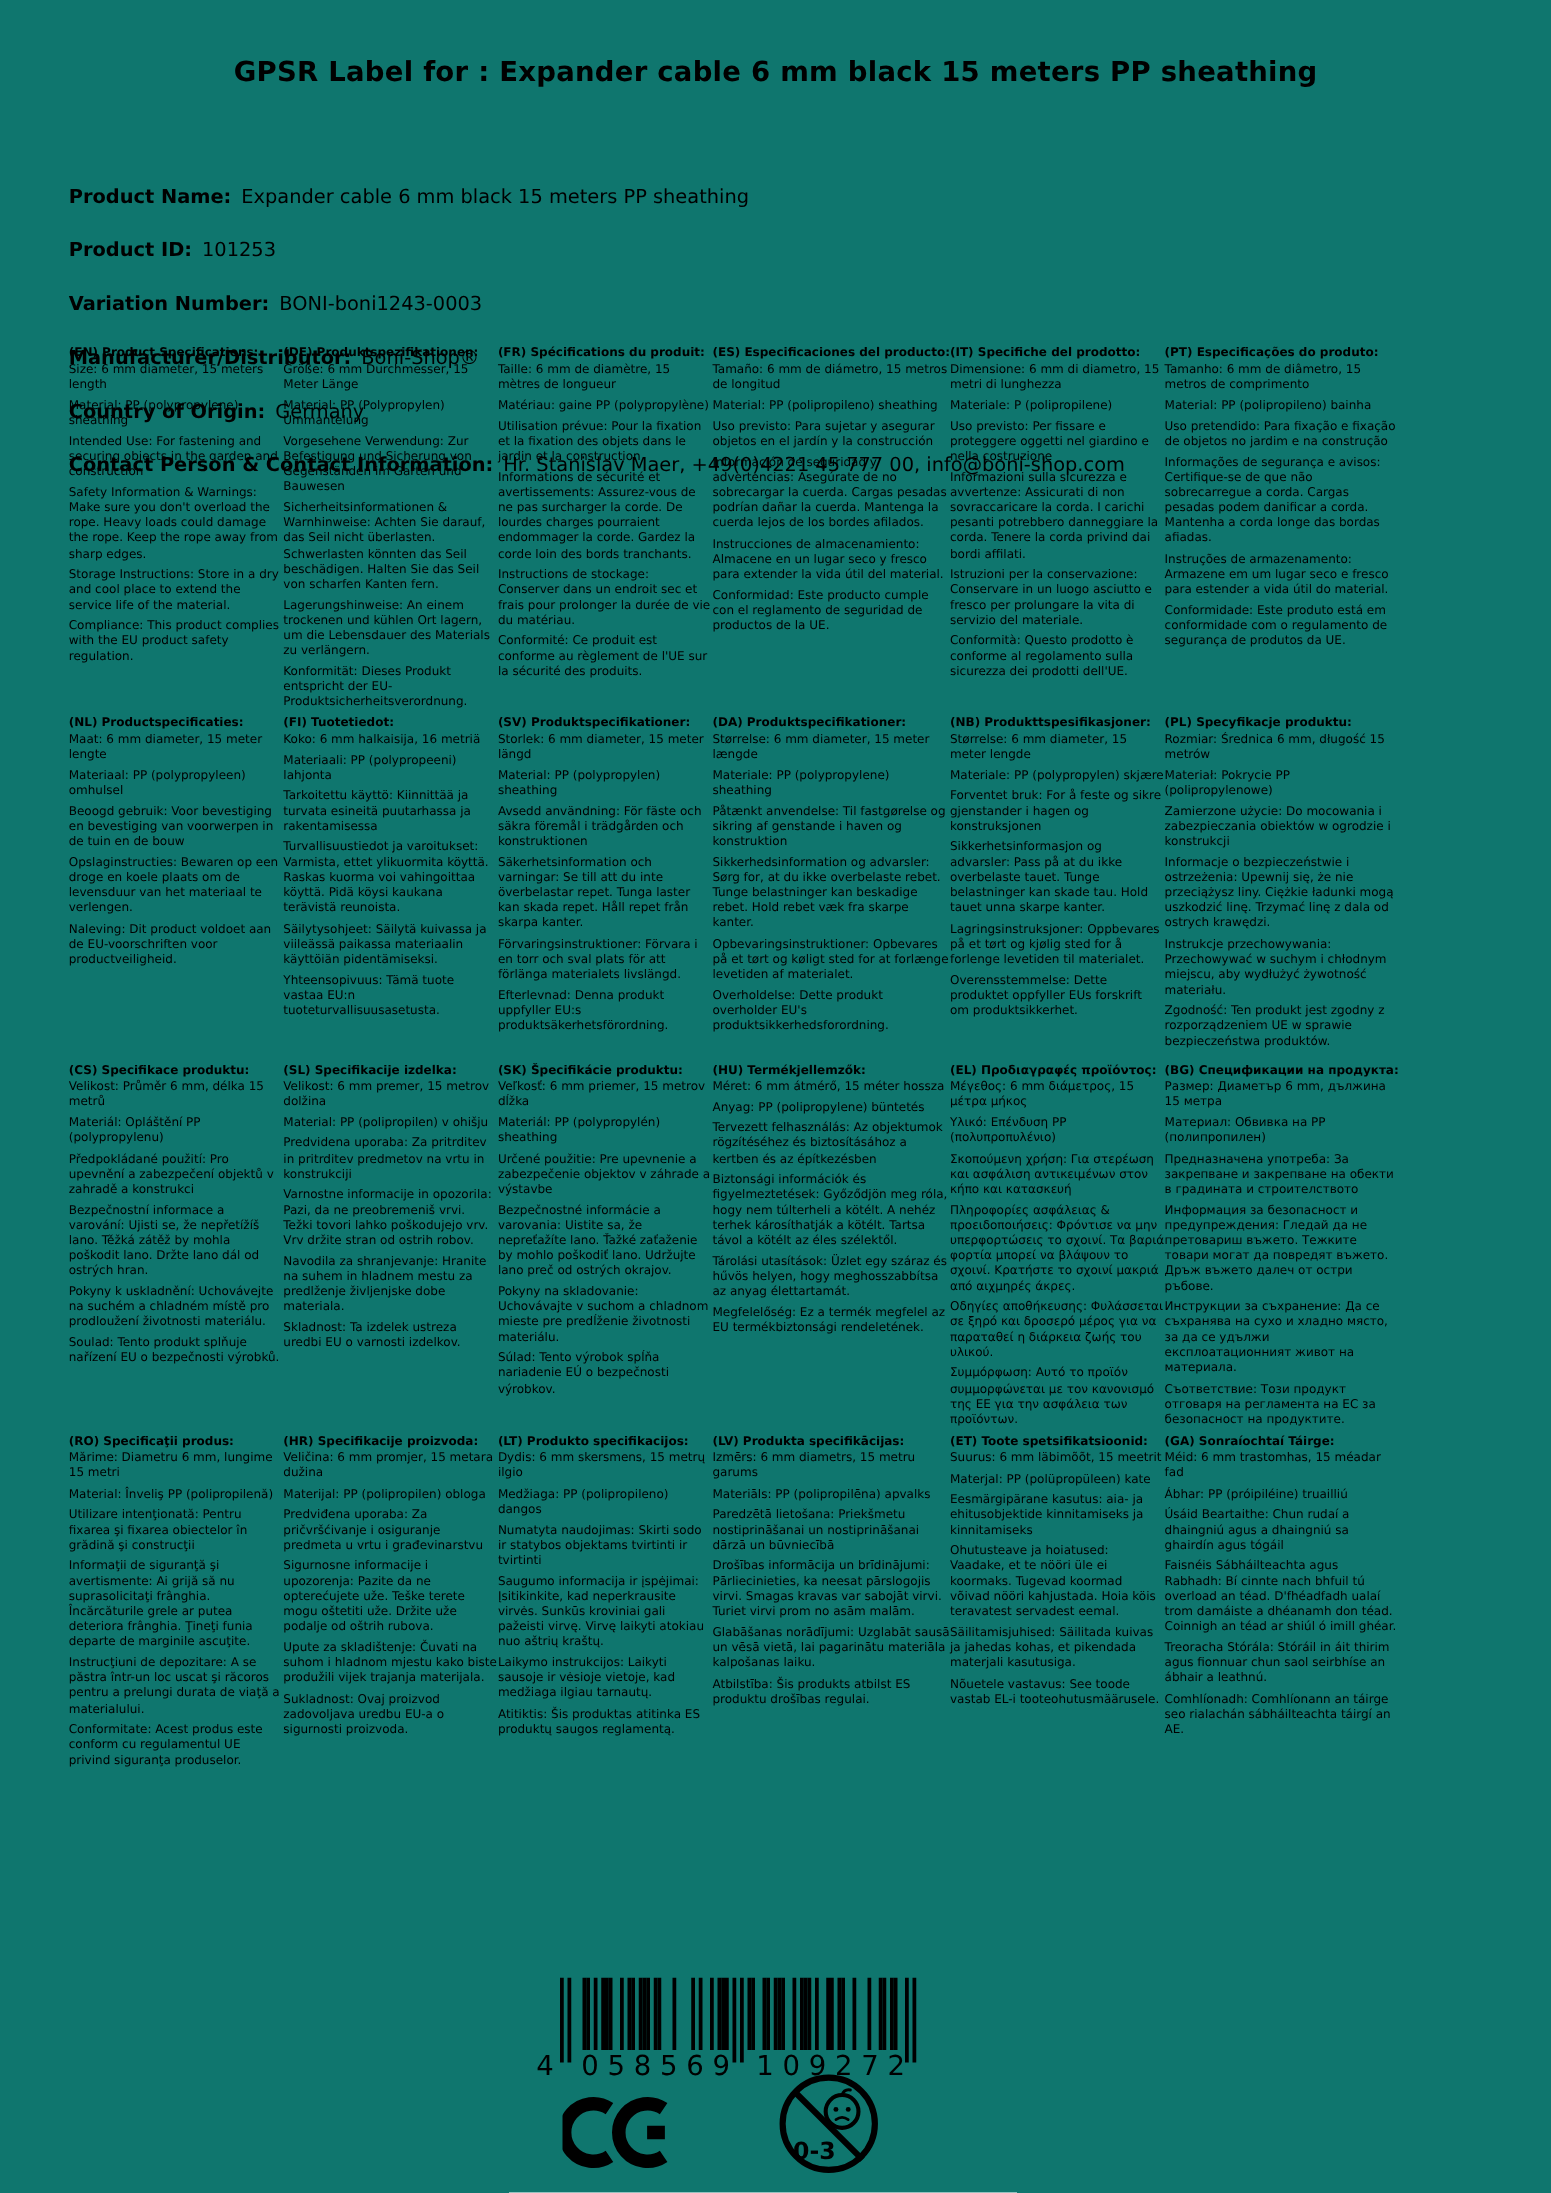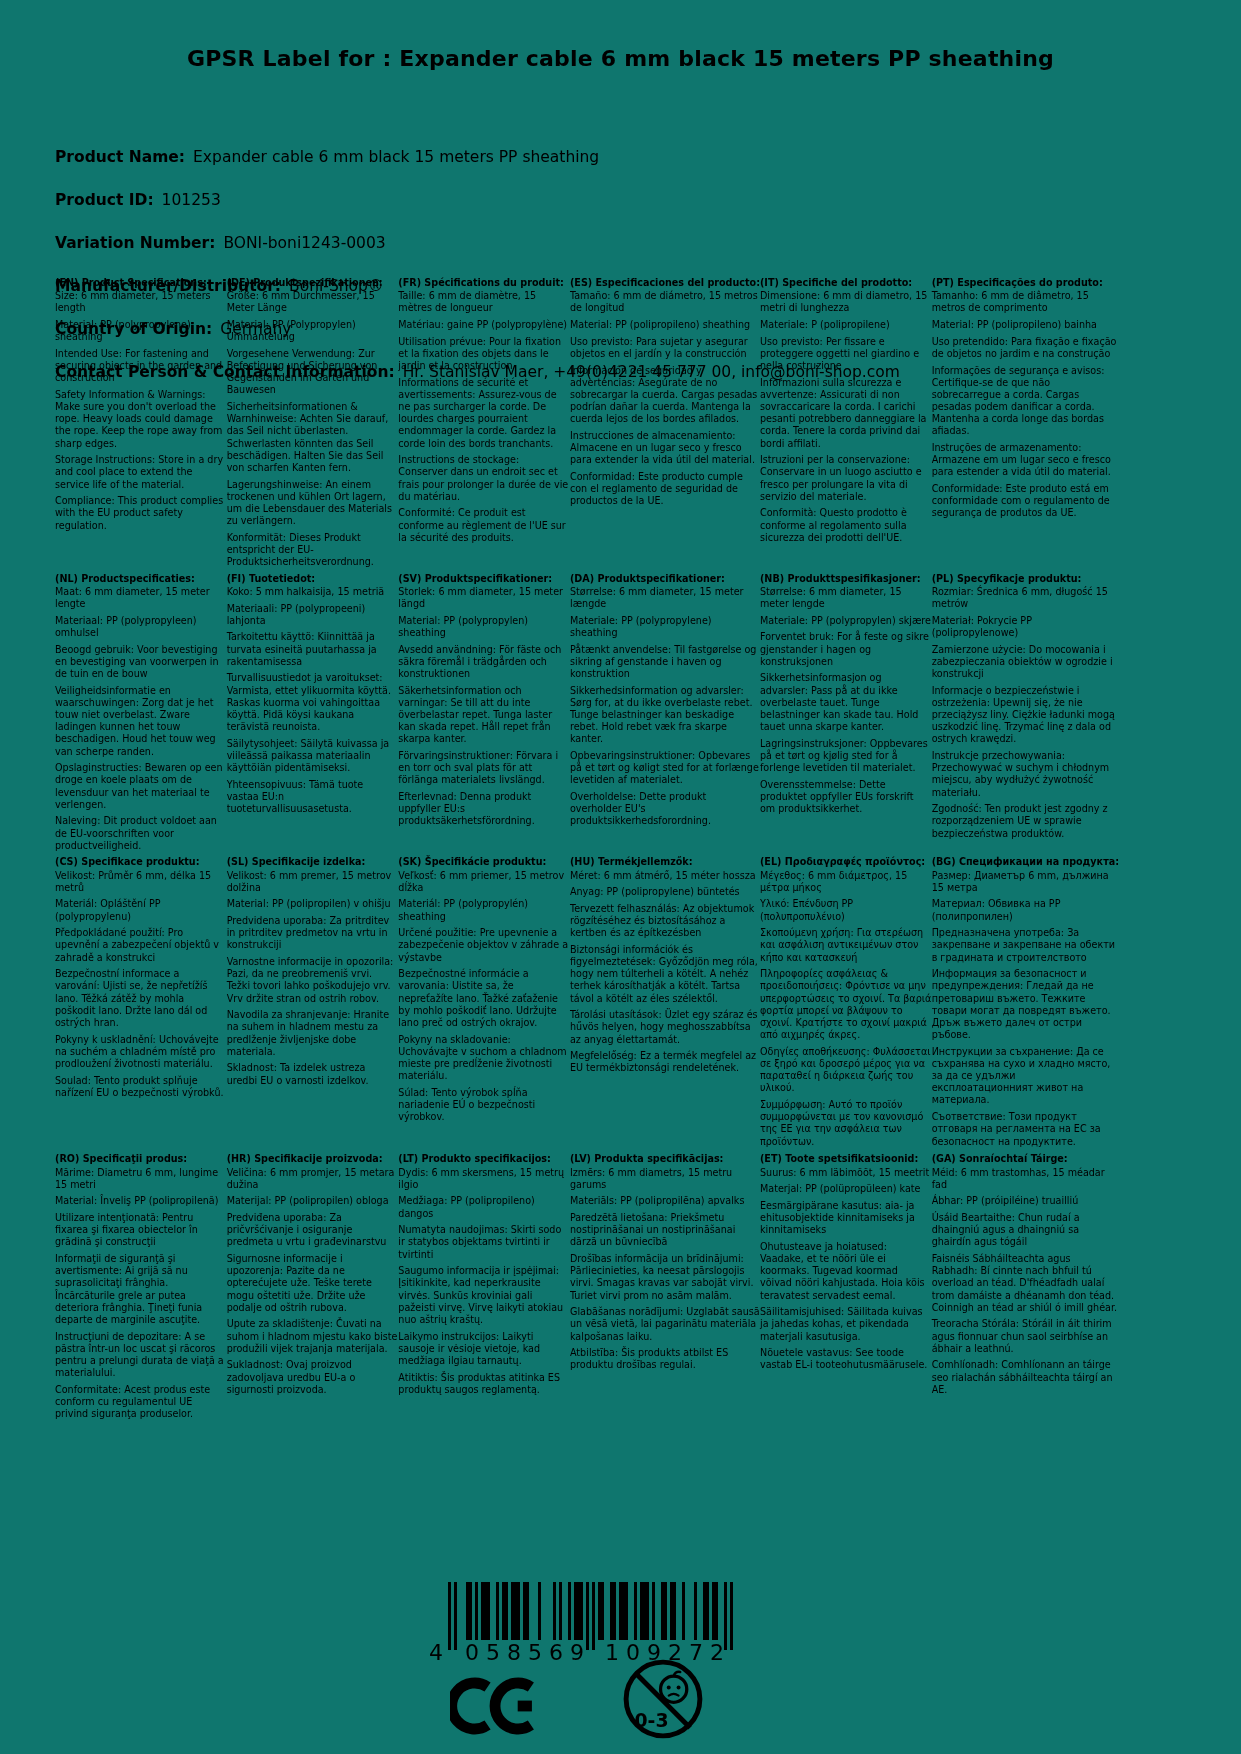--- a/index.html
+++ b/index.html
@@ -98,27 +98,26 @@
         <p>Uso pretendido: Para fixação e fixação de objetos no jardim e na construção</p>
         <p>Informações de segurança e avisos: Certifique-se de que não sobrecarregue a corda. Cargas pesadas podem danificar a corda. Mantenha a corda longe das bordas afiadas.</p>
         <p>Instruções de armazenamento: Armazene em um lugar seco e fresco para estender a vida útil do material.</p>
         <p>Conformidade: Este produto está em conformidade com o regulamento de segurança de produtos da UE.</p>
       </section>
       <section class="lang-block">
         <h3>(NL) Productspecificaties:</h3>
         <p>Maat: 6 mm diameter, 15 meter lengte</p>
         <p>Materiaal: PP (polypropyleen) omhulsel</p>
         <p>Beoogd gebruik: Voor bevestiging en bevestiging van voorwerpen in de tuin en de bouw</p>
-        <p>Veiligheidsinformatie en waarschuwingen: Zorg dat je het touw niet overbelast. Zware ladingen kunnen het touw beschadigen. Houd het touw weg van scherpe randen.</p>
         <p>Opslaginstructies: Bewaren op een droge en koele plaats om de levensduur van het materiaal te verlengen.</p>
         <p>Naleving: Dit product voldoet aan de EU-voorschriften voor productveiligheid.</p>
       </section>
       <section class="lang-block">
         <h3>(FI) Tuotetiedot:</h3>
-        <p>Koko: 5 mm halkaisija, 15 metriä</p>
+        <p>Koko: 6 mm halkaisija, 16 metriä</p>
         <p>Materiaali: PP (polypropeeni) lahjonta</p>
         <p>Tarkoitettu käyttö: Kiinnittää ja turvata esineitä puutarhassa ja rakentamisessa</p>
         <p>Turvallisuustiedot ja varoitukset: Varmista, ettet ylikuormita köyttä. Raskas kuorma voi vahingoittaa köyttä. Pidä köysi kaukana terävistä reunoista.</p>
         <p>Säilytysohjeet: Säilytä kuivassa ja viileässä paikassa materiaalin käyttöiän pidentämiseksi.</p>
         <p>Yhteensopivuus: Tämä tuote vastaa EU:n tuoteturvallisuusasetusta.</p>
       </section>
       <section class="lang-block">
         <h3>(SV) Produktspecifikationer:</h3>
         <p>Storlek: 6 mm diameter, 15 meter längd</p>
         <p>Material: PP (polypropylen) sheathing</p>

